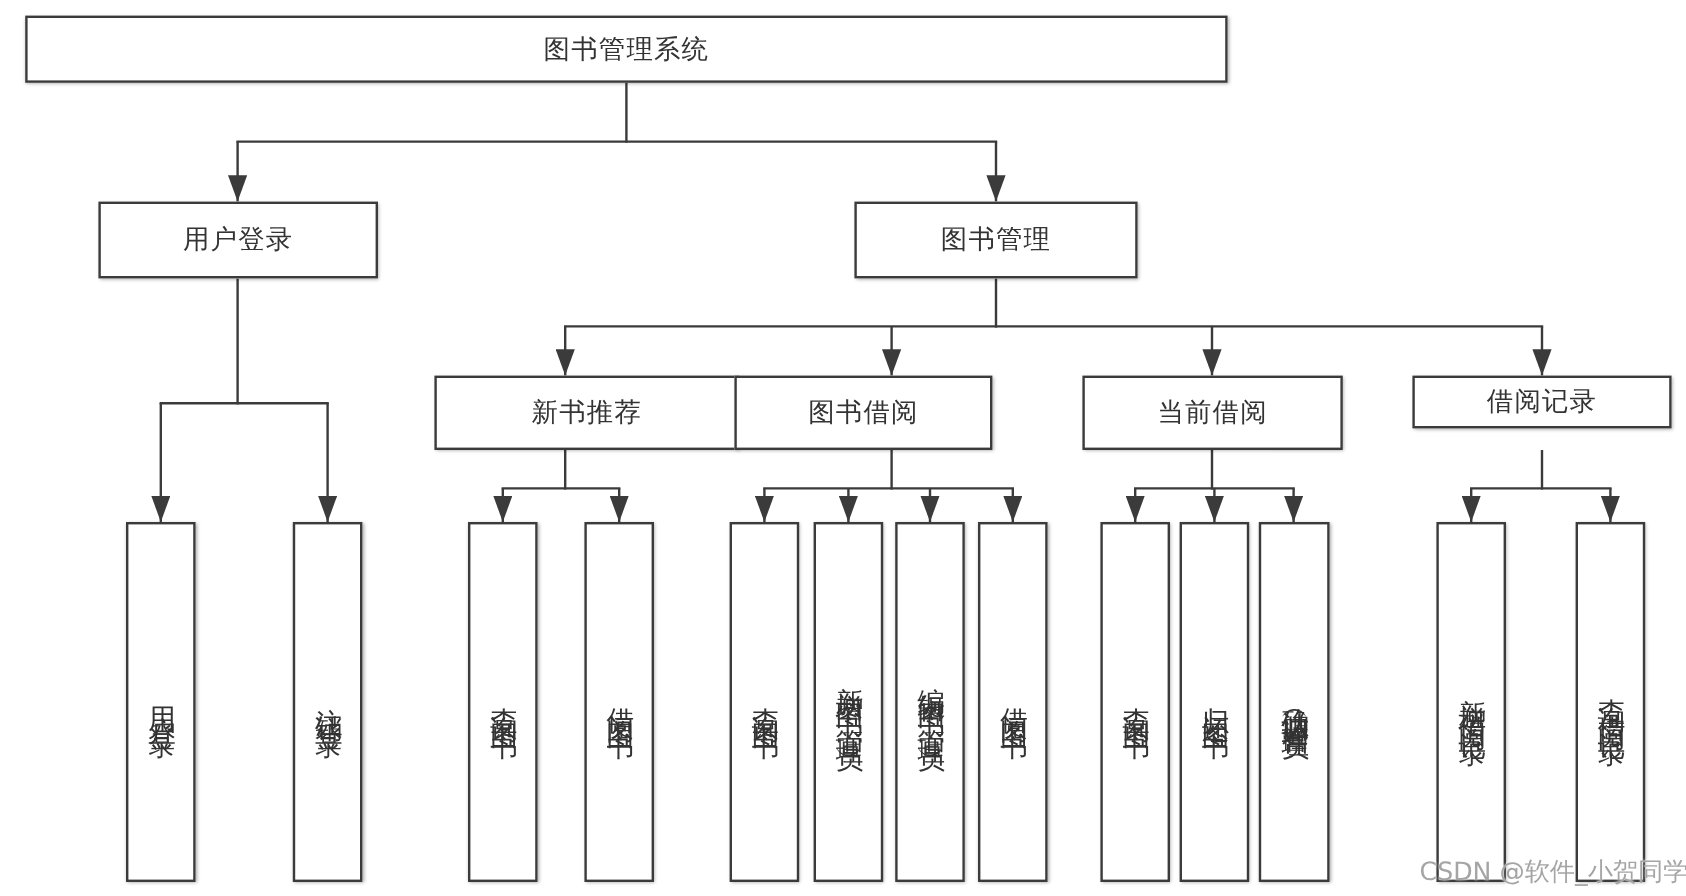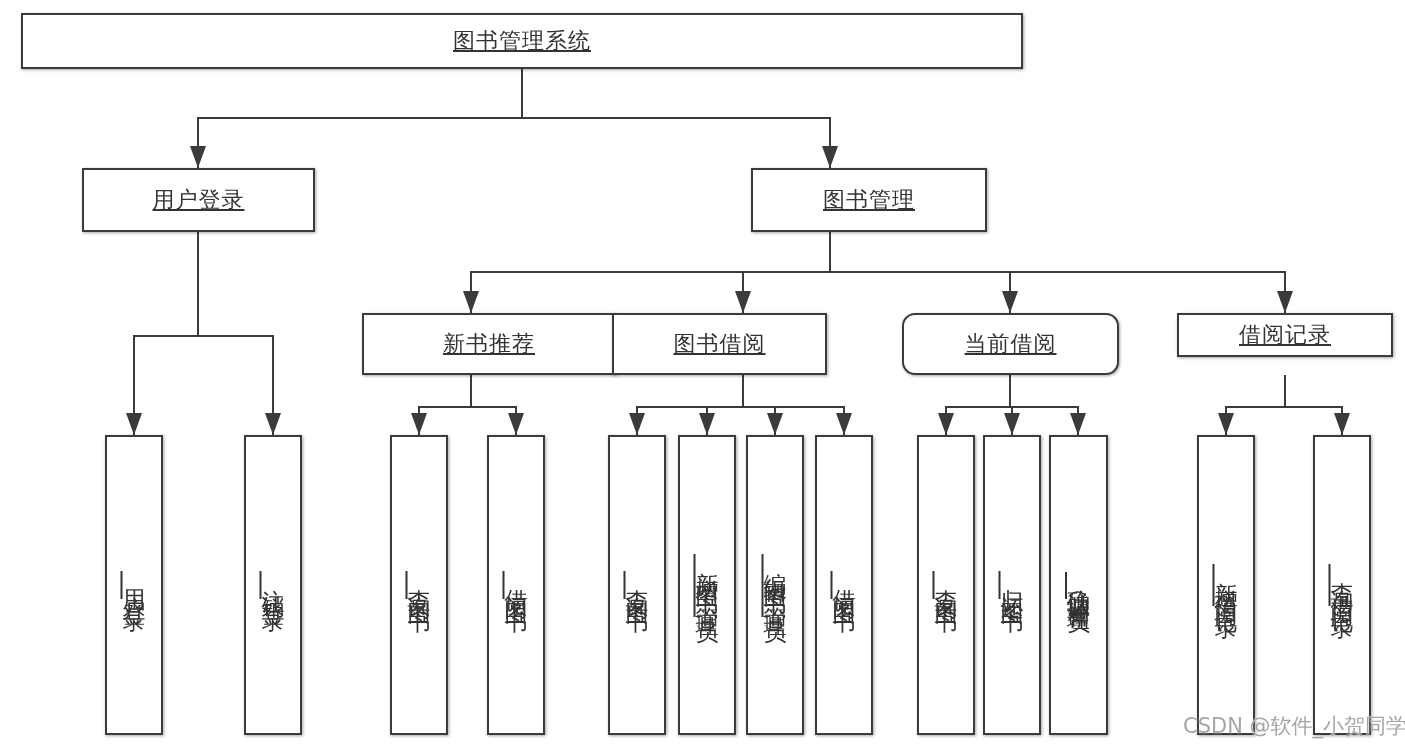--- a/index.html
+++ b/index.html
@@ -7,21 +7,20 @@
   .stage{position:relative;width:1405px;height:747px;background:#ffffff;overflow:hidden;}
   .wires{position:absolute;left:0;top:0;width:1405px;height:747px;}
   .node{
     position:absolute;
     background:#ffffff;
     border:2px solid #3b3b3b;
     box-shadow:1px 1px 3px rgba(0,0,0,0.35);
     display:flex;align-items:center;justify-content:center;
     box-sizing:border-box;
     color:#333333;
-    text-decoration:underline;
   }
   .hlabel{font-size:22px;letter-spacing:1px;white-space:nowrap;}
   .vlabel{
     writing-mode:vertical-rl;
     text-orientation:mixed;
     font-size:23px;
     letter-spacing:7px;
     line-height:1;
     white-space:nowrap;
   }
@@ -87,31 +86,31 @@
     </g>
   </svg>
 
   <div class="node" style="left:21px;top:13px;width:1002px;height:56px;">
     <span class="hlabel">图书管理系统</span>
   </div>
 
   <div class="node" style="left:82px;top:168px;width:233px;height:64px;">
     <span class="hlabel">用户登录</span>
   </div>
-  <div class="node" style="left:712px;top:168px;width:236px;height:64px;margin-left:39px;">
+  <div class="node" style="left:712px;top:168px;width:236px;height:64px;">
     <span class="hlabel">图书管理</span>
   </div>
 
   <div class="node" style="left:362px;top:313px;width:254px;height:62px;">
     <span class="hlabel">新书推荐</span>
   </div>
   <div class="node" style="left:612px;top:313px;width:215px;height:62px;">
     <span class="hlabel">图书借阅</span>
   </div>
-  <div class="node" style="left:902px;top:313px;width:217px;height:62px;border-radius:13px;">
+  <div class="node" style="left:902px;top:313px;width:217px;height:62px;">
     <span class="hlabel">当前借阅</span>
   </div>
   <div class="node" style="left:1177px;top:313px;width:216px;height:44px;">
     <span class="hlabel">借阅记录</span>
   </div>
 
   <div class="node" style="left:105px;top:435px;width:58px;height:300px;">
     <span class="vlabel">用户登录</span>
   </div>
   <div class="node" style="left:244px;top:435px;width:58px;height:300px;">

